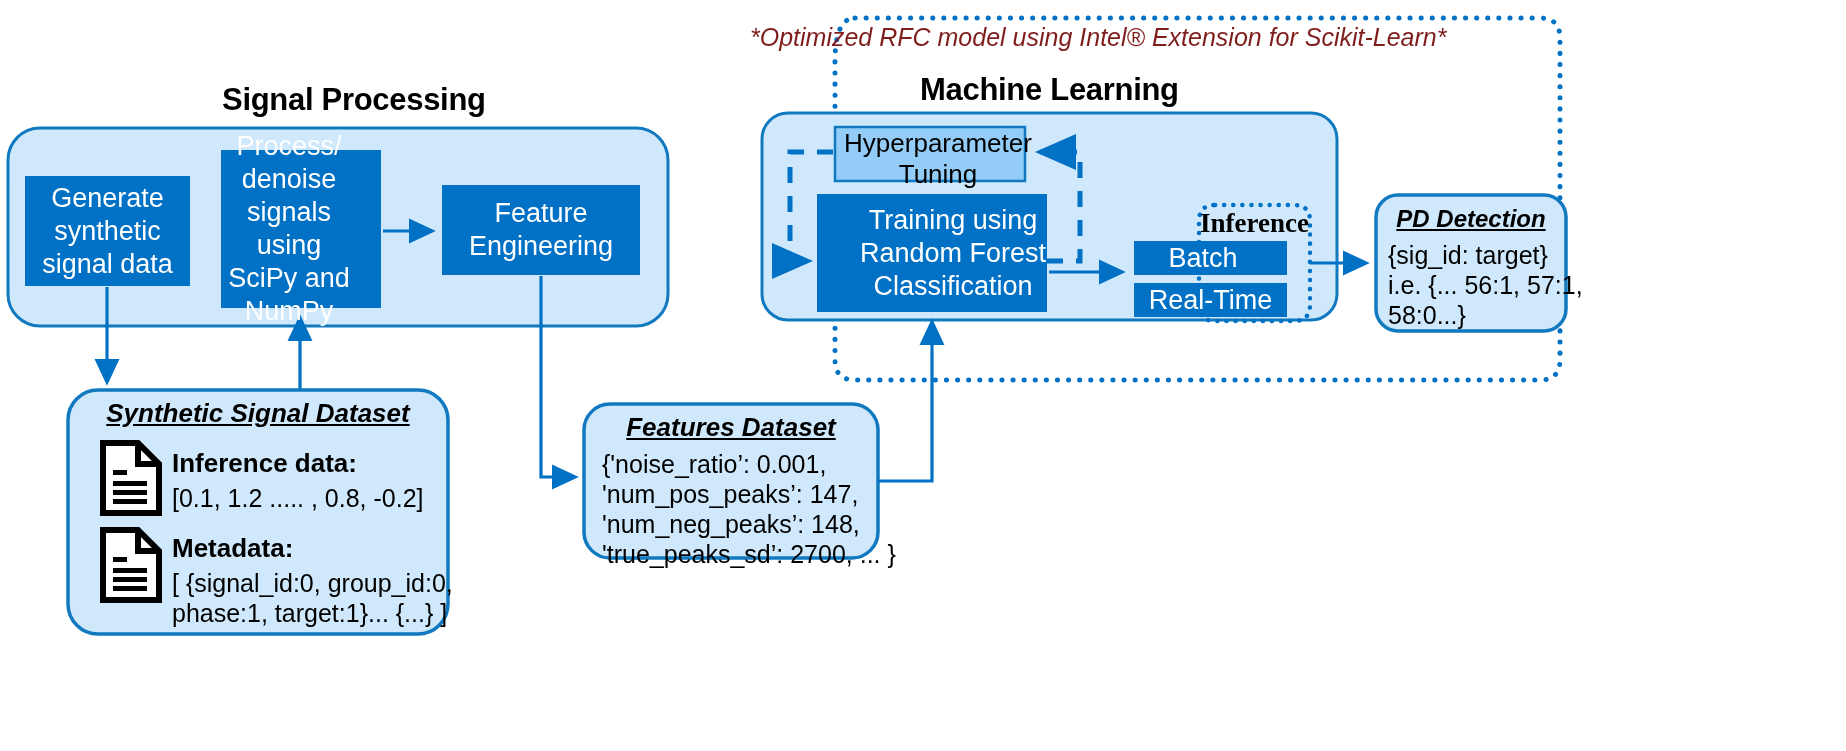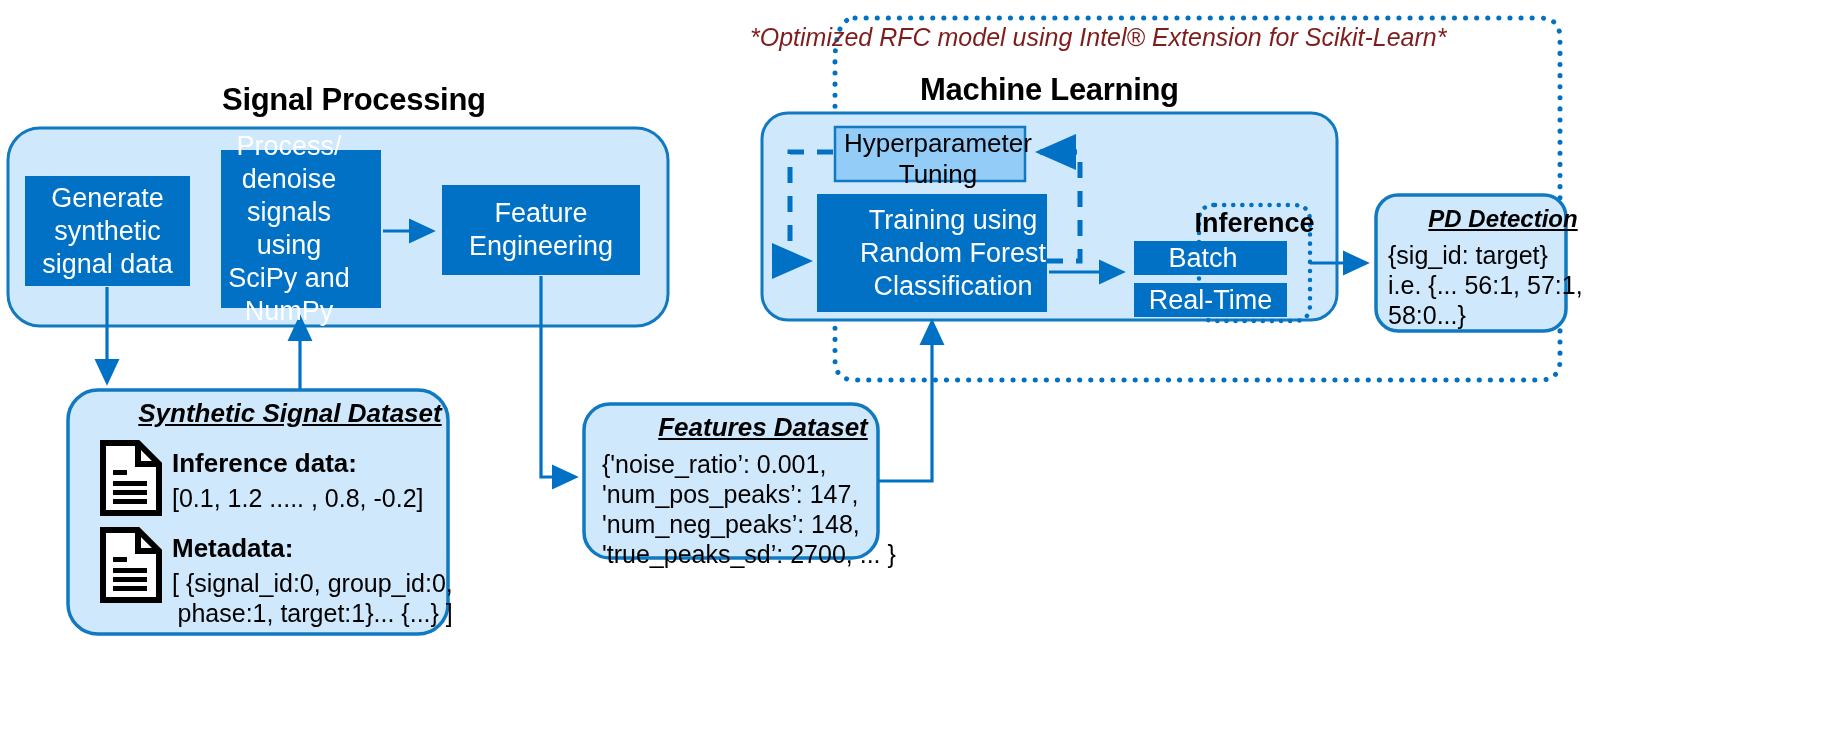--- a/index.html
+++ b/index.html
@@ -7,21 +7,21 @@
        font-family:"Liberation Sans","DejaVu Sans",sans-serif;}
   #stage{position:relative;width:1846px;height:751px;}
   svg.layer{position:absolute;left:0;top:0;width:1846px;height:751px;}
 
   
   .t{position:absolute;}
   .center{display:flex;align-items:center;justify-content:center;text-align:center;}
   .proc-label{color:#ffffff;font-size:27px;line-height:33px;font-weight:400;}
   .section-title{font-weight:bold;font-size:31px;color:#000;letter-spacing:-0.3px;white-space:nowrap;}
   .panel-title{font-weight:bold;font-style:italic;font-size:26px;color:#000;
-               text-decoration:underline;white-space:nowrap;margin-left:32px;}
+               text-decoration:underline;white-space:nowrap;}
   .body-mono{font-size:25px;line-height:30px;color:#000;}
   .body-bold{font-size:26px;font-weight:bold;color:#000;}
   .note-italic{font-style:italic;font-size:25px;color:#7f1d1d;white-space:nowrap;}
   .hp-label{color:#000;font-size:26px;line-height:31px;}
   .inf-title{font-weight:bold;font-size:27px;color:#000;}
   .inf-btn{color:#fff;font-size:27px;}
   .doc-icon{position:absolute;}
 </style>
 </head>
 <body>
@@ -100,21 +100,21 @@
 NumPy</div>
   <div class="t center proc-label" style="left:442px;top:185px;width:198px;height:90px;white-space:pre-line;">Feature
 Engineering</div>
 
   <div class="t center hp-label" style="left:835px;top:127px;width:190px;height:63px;white-space:pre-line;margin-left:8px;">Hyperparameter
 Tuning</div>
   <div class="t center proc-label" style="left:817px;top:194px;width:272px;height:118px;white-space:pre-line;">Training using
 Random Forest
 Classification</div>
 
-  <div class="t center inf-title" style="left:1199px;top:208px;width:111px;height:30px;">Inference</div>
+  <div class="t center inf-title" style="left:1199px;top:208px;width:111px;height:30px;font-family:Liberation Serif, serif;">Inference</div>
   <div class="t center inf-btn" style="left:1134px;top:241px;width:138px;height:34px;border-radius:16px;">Batch</div>
   <div class="t center inf-btn" style="left:1134px;top:283px;width:153px;height:34px;text-align:right;">Real-Time</div>
 
   <div class="t center panel-title" style="left:68px;top:397px;width:380px;height:32px;">Synthetic Signal Dataset</div>
 
   <svg class="doc-icon" style="left:100px;top:440px;" width="62" height="76" viewBox="0 0 62 76">
     <path d="M3,3 L38,3 L59,24 L59,73 L3,73 Z" fill="#fff" stroke="#000" stroke-width="6" stroke-linejoin="miter"></path>
     <path d="M38,3 L38,24 L59,24" fill="none" stroke="#000" stroke-width="6"></path>
     <rect x="13" y="30" width="14" height="5" fill="#000"></rect>
     <rect x="13" y="41" width="34" height="5" fill="#000"></rect>
@@ -126,21 +126,21 @@
 
   <svg class="doc-icon" style="left:100px;top:527px;" width="62" height="76" viewBox="0 0 62 76">
     <path d="M3,3 L38,3 L59,24 L59,73 L3,73 Z" fill="#fff" stroke="#000" stroke-width="6" stroke-linejoin="miter"></path>
     <path d="M38,3 L38,24 L59,24" fill="none" stroke="#000" stroke-width="6"></path>
     <rect x="13" y="30" width="14" height="5" fill="#000"></rect>
     <rect x="13" y="41" width="34" height="5" fill="#000"></rect>
     <rect x="13" y="50" width="34" height="5" fill="#000"></rect>
     <rect x="13" y="59" width="34" height="5" fill="#000"></rect>
   </svg>
   <div class="t body-bold" style="left:172px;top:533px;">Metadata:</div>
-  <div class="t body-mono" style="left:172px;top:568px;white-space:pre-line;text-align:right;">[ {signal_id:0, group_id:0,
+  <div class="t body-mono" style="left:172px;top:568px;white-space:pre-line;">[ {signal_id:0, group_id:0,
 phase:1, target:1}... {...} ]</div>
 
   <div class="t center panel-title" style="left:584px;top:411px;width:294px;height:32px;">Features Dataset</div>
   <div class="t body-mono" style="left:602px;top:449px;white-space:pre-line;">{'noise_ratio’: 0.001,
 'num_pos_peaks’: 147,
 'num_neg_peaks’: 148,
 'true_peaks_sd’: 2700, ... }</div>
 
   <div class="t center panel-title" style="left:1376px;top:203px;width:190px;height:32px;font-size:24px;">PD Detection</div>
   <div class="t body-mono" style="left:1388px;top:240px;white-space:pre-line;">{sig_id: target}

